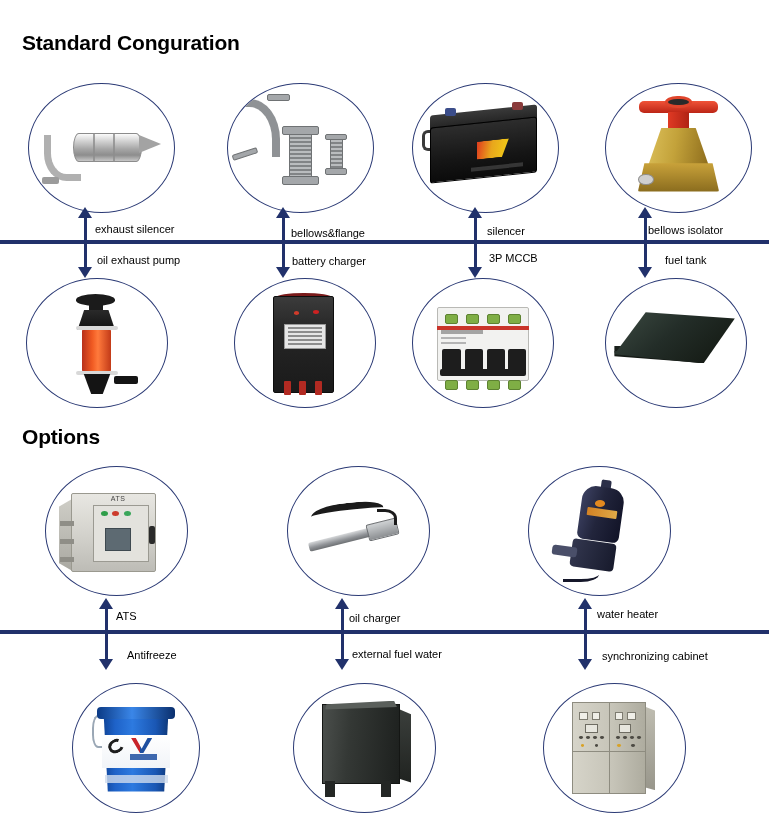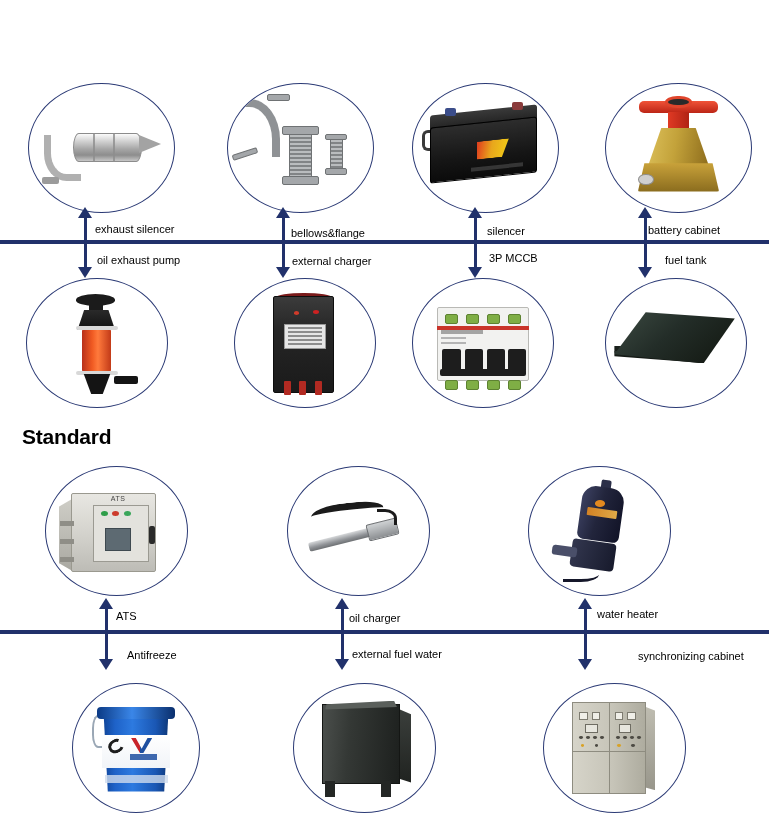--- a/index.html
+++ b/index.html
@@ -480,20 +480,21 @@
   .art-sync .amber { background: #d8a227; }
   .art-sync .seam {
     position: absolute; left: 20%; top: 52%; width: 52%; height: 1px; background: #8e8c80;
   }
 </style>
 </head>
 <body>
 
 <div class="page">
 
+  <div class="section-title" id="title-standard">Standard Conguration</div>
 
   <div class="axis" id="axis-standard"></div>
 
   <div class="node" style="left:28px; top:83px; width:147px; height:130px;">
     <div class="art art-silencer">
       <div class="elbow"></div>
         <div class="flange"></div>
       <div class="body"></div>
       <div class="rib" style="left:44%"></div>
       <div class="rib" style="left:58%"></div>
@@ -551,41 +552,41 @@
       <div class="shaft"></div>
     </div>
   <div class="arrow up" style="left:638px; top:207px; height:36px;">
       <div class="head"></div>
       <div class="shaft"></div>
     </div>
 
   <div class="label" style="left:95px;  top:224px;">exhaust silencer</div>
   <div class="label" style="left:291px; top:228px;">bellows&amp;flange</div>
   <div class="label" style="left:487px; top:226px;">silencer</div>
-  <div class="label" style="left:648px; top:225px;">battery cabinet</div>
+  <div class="label" style="left:648px; top:225px;">bellows isolator</div>
 
   <div class="arrow down" style="left:78px;  top:242px; height:36px;">
       <div class="shaft"></div>
       <div class="head"></div>
     </div>
   <div class="arrow down" style="left:276px; top:242px; height:36px;">
       <div class="shaft"></div>
       <div class="head"></div>
     </div>
   <div class="arrow down" style="left:468px; top:242px; height:36px;">
       <div class="shaft"></div>
       <div class="head"></div>
     </div>
   <div class="arrow down" style="left:638px; top:242px; height:36px;">
       <div class="shaft"></div>
       <div class="head"></div>
     </div>
 
   <div class="label" style="left:97px;  top:255px;">oil exhaust pump</div>
-  <div class="label" style="left:292px; top:256px;">external charger</div>
+  <div class="label" style="left:292px; top:256px;">battery charger</div>
   <div class="label" style="left:489px; top:253px;">3P MCCB</div>
   <div class="label" style="left:665px; top:255px;">fuel tank</div>
 
   <div class="node" style="left:26px; top:278px; width:142px; height:130px;">
     <div class="art art-pump">
       <div class="knob"></div>
         <div class="neck"></div>
         <div class="head"></div>
       <div class="tube"></div>
         <div class="ring r1"></div>
@@ -638,21 +639,21 @@
   </div>
 
   <div class="node" style="left:605px; top:278px; width:142px; height:130px;">
     <div class="art art-tank">
       <div class="side"></div>
         <div class="lip"></div>
         <div class="top"></div>
     </div>
   </div>
 
-  <div class="section-title" id="title-options">Standard</div>
+  <div class="section-title" id="title-options">Options</div>
 
   <div class="axis" id="axis-options"></div>
 
   <div class="node" style="left:45px; top:466px; width:143px; height:130px;">
     <div class="art art-ats">
       <div class="sidewall"></div>
       <div class="cab"></div>
       <div class="atstxt">ATS</div>
       <div class="door"></div>
       <div class="lamp g"></div>
@@ -712,21 +713,21 @@
       <div class="shaft"></div>
       <div class="head"></div>
     </div>
   <div class="arrow down" style="left:578px; top:632px; height:38px;">
       <div class="shaft"></div>
       <div class="head"></div>
     </div>
 
   <div class="label" style="left:127px; top:650px;">Antifreeze</div>
   <div class="label" style="left:352px; top:649px;">external fuel water</div>
-  <div class="label" style="left:638px; top:651px;">synchronizing cabinet</div>
+  <div class="label" style="left:602px; top:651px;">synchronizing cabinet</div>
 
   <div class="node" style="left:72px; top:683px; width:128px; height:130px;">
     <div class="art art-bucket">
       <div class="handle"></div>
         <div class="body"></div>
         <div class="rim"></div>
       <div class="band"></div>
         <div class="cmark"></div>
         <div class="vmark"></div>
       <div class="vtxt"></div>

